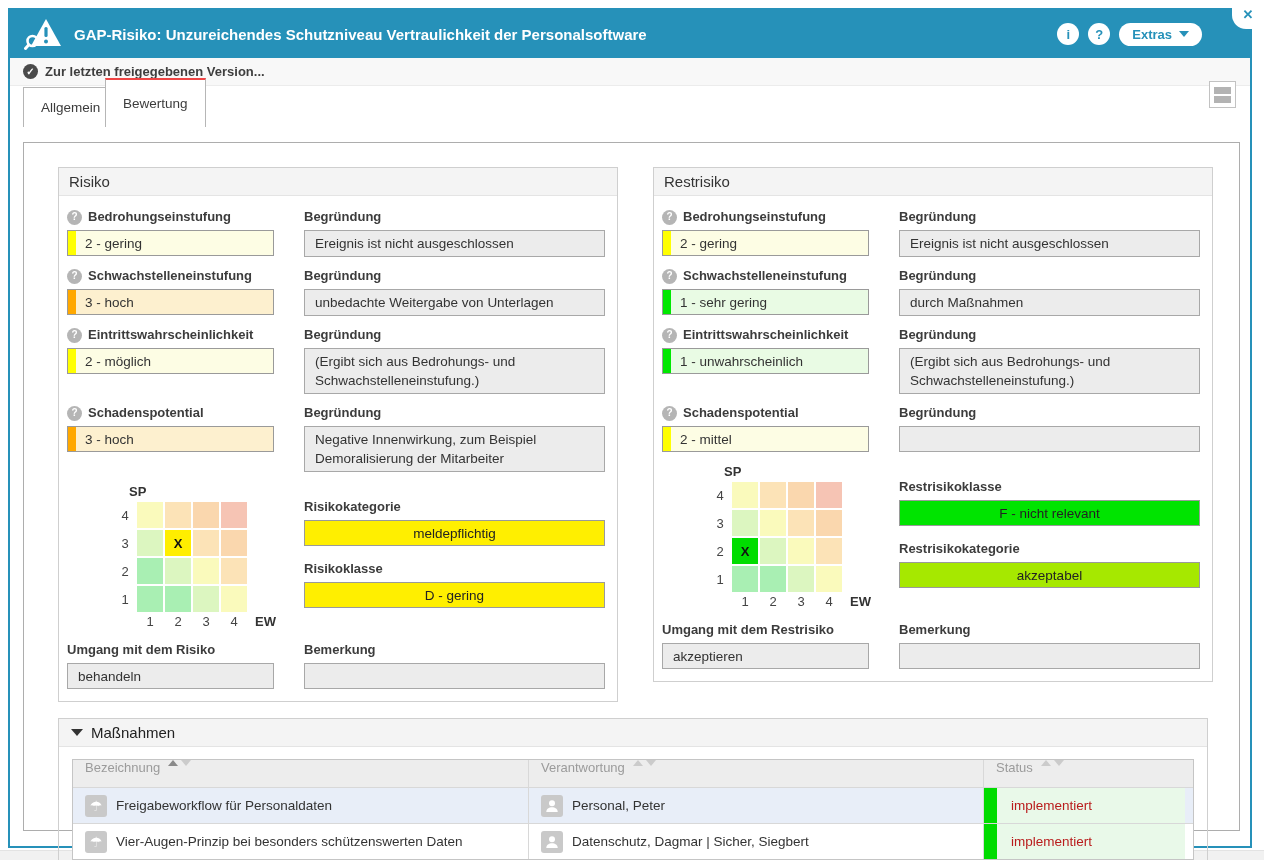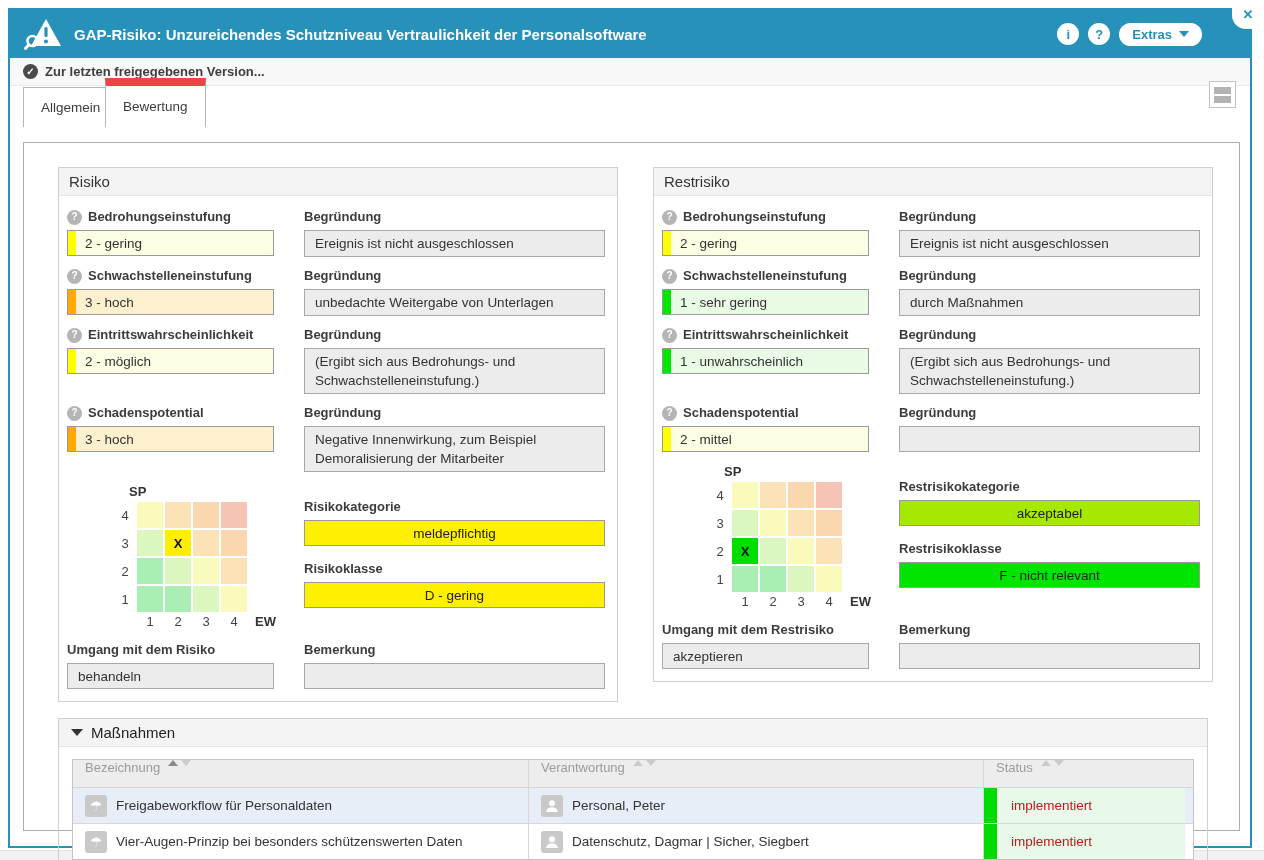--- a/index.html
+++ b/index.html
@@ -29,21 +29,21 @@
                  display:flex; align-items:center; gap:7px; padding:0 13px;
                  font-size:13px; font-weight:bold; color:#3e3e3e; cursor:pointer; }
   .chk { width:15px; height:15px; border-radius:50%; background:#4a4a4a; color:#fff; font-size:10px;
          display:flex; align-items:center; justify-content:center; }
 
   
   .tabbar { position:absolute; left:13px; top:68px; right:10px; height:49px; }
   .tab { position:absolute; bottom:0; background:#fff; border:1px solid #b6b6b6; border-bottom:none;
          font-size:13.5px; color:#3c3c3c; padding:0 17px; display:flex; align-items:center; cursor:pointer; z-index:3; }
   .tab-0 { left:0; height:40px; }
-  .tab-1 { left:82px; height:49px; border-top:8px solid #ef4444; background:#fff; }
+  .tab-1 { left:82px; height:49px; border-top:2px solid #ef4444; background:#fff; }
   .layout-btn { position:absolute; right:4px; top:3px; width:27px; height:27px; background:#fff;
                 border:1px solid #c2c2c2; display:flex; flex-direction:column; gap:2px;
                 align-items:center; justify-content:center; cursor:pointer; }
   .layout-btn .bar { width:17px; height:7px; background:#b3b3b3; }
 
   
   .panel { position:absolute; left:13px; top:132px; right:10px; bottom:15px;
            border:1px solid #adadad; background:#fff; padding:24px 23px 0 34px; z-index:2; }
   .risk-row { display:flex; gap:35px; }
 
@@ -422,29 +422,29 @@
                   <span class="mx-collbl">1</span>
                   <span class="mx-collbl">2</span>
                   <span class="mx-collbl">3</span>
                   <span class="mx-collbl">4</span>
                   <span class="mx-ew">EW</span>
                 </div>
               </div>
             <div>
               <div class="kblock">
                 <div class="lbl">
+                    <span>Restrisikoklasse</span>
+                  </div>
+                <div class="kbar" style="background: rgb(0, 228, 0);">F - nicht relevant</div>
+              </div>
+              <div class="kblock">
+                <div class="lbl">
                     <span>Restrisikokategorie</span>
                   </div>
                 <div class="kbar" style="background: rgb(166, 232, 0);">akzeptabel</div>
-              </div>
-              <div class="kblock">
-                <div class="lbl">
-                    <span>Restrisikoklasse</span>
-                  </div>
-                <div class="kbar" style="background: rgb(0, 228, 0);">F - nicht relevant</div>
               </div>
             </div>
           </div>
 
           <div class="frow">
             <div>
               <div class="lbl">
                   <span>Umgang mit dem Restrisiko</span>
                 </div>
               <div class="plain">akzeptieren</div>

